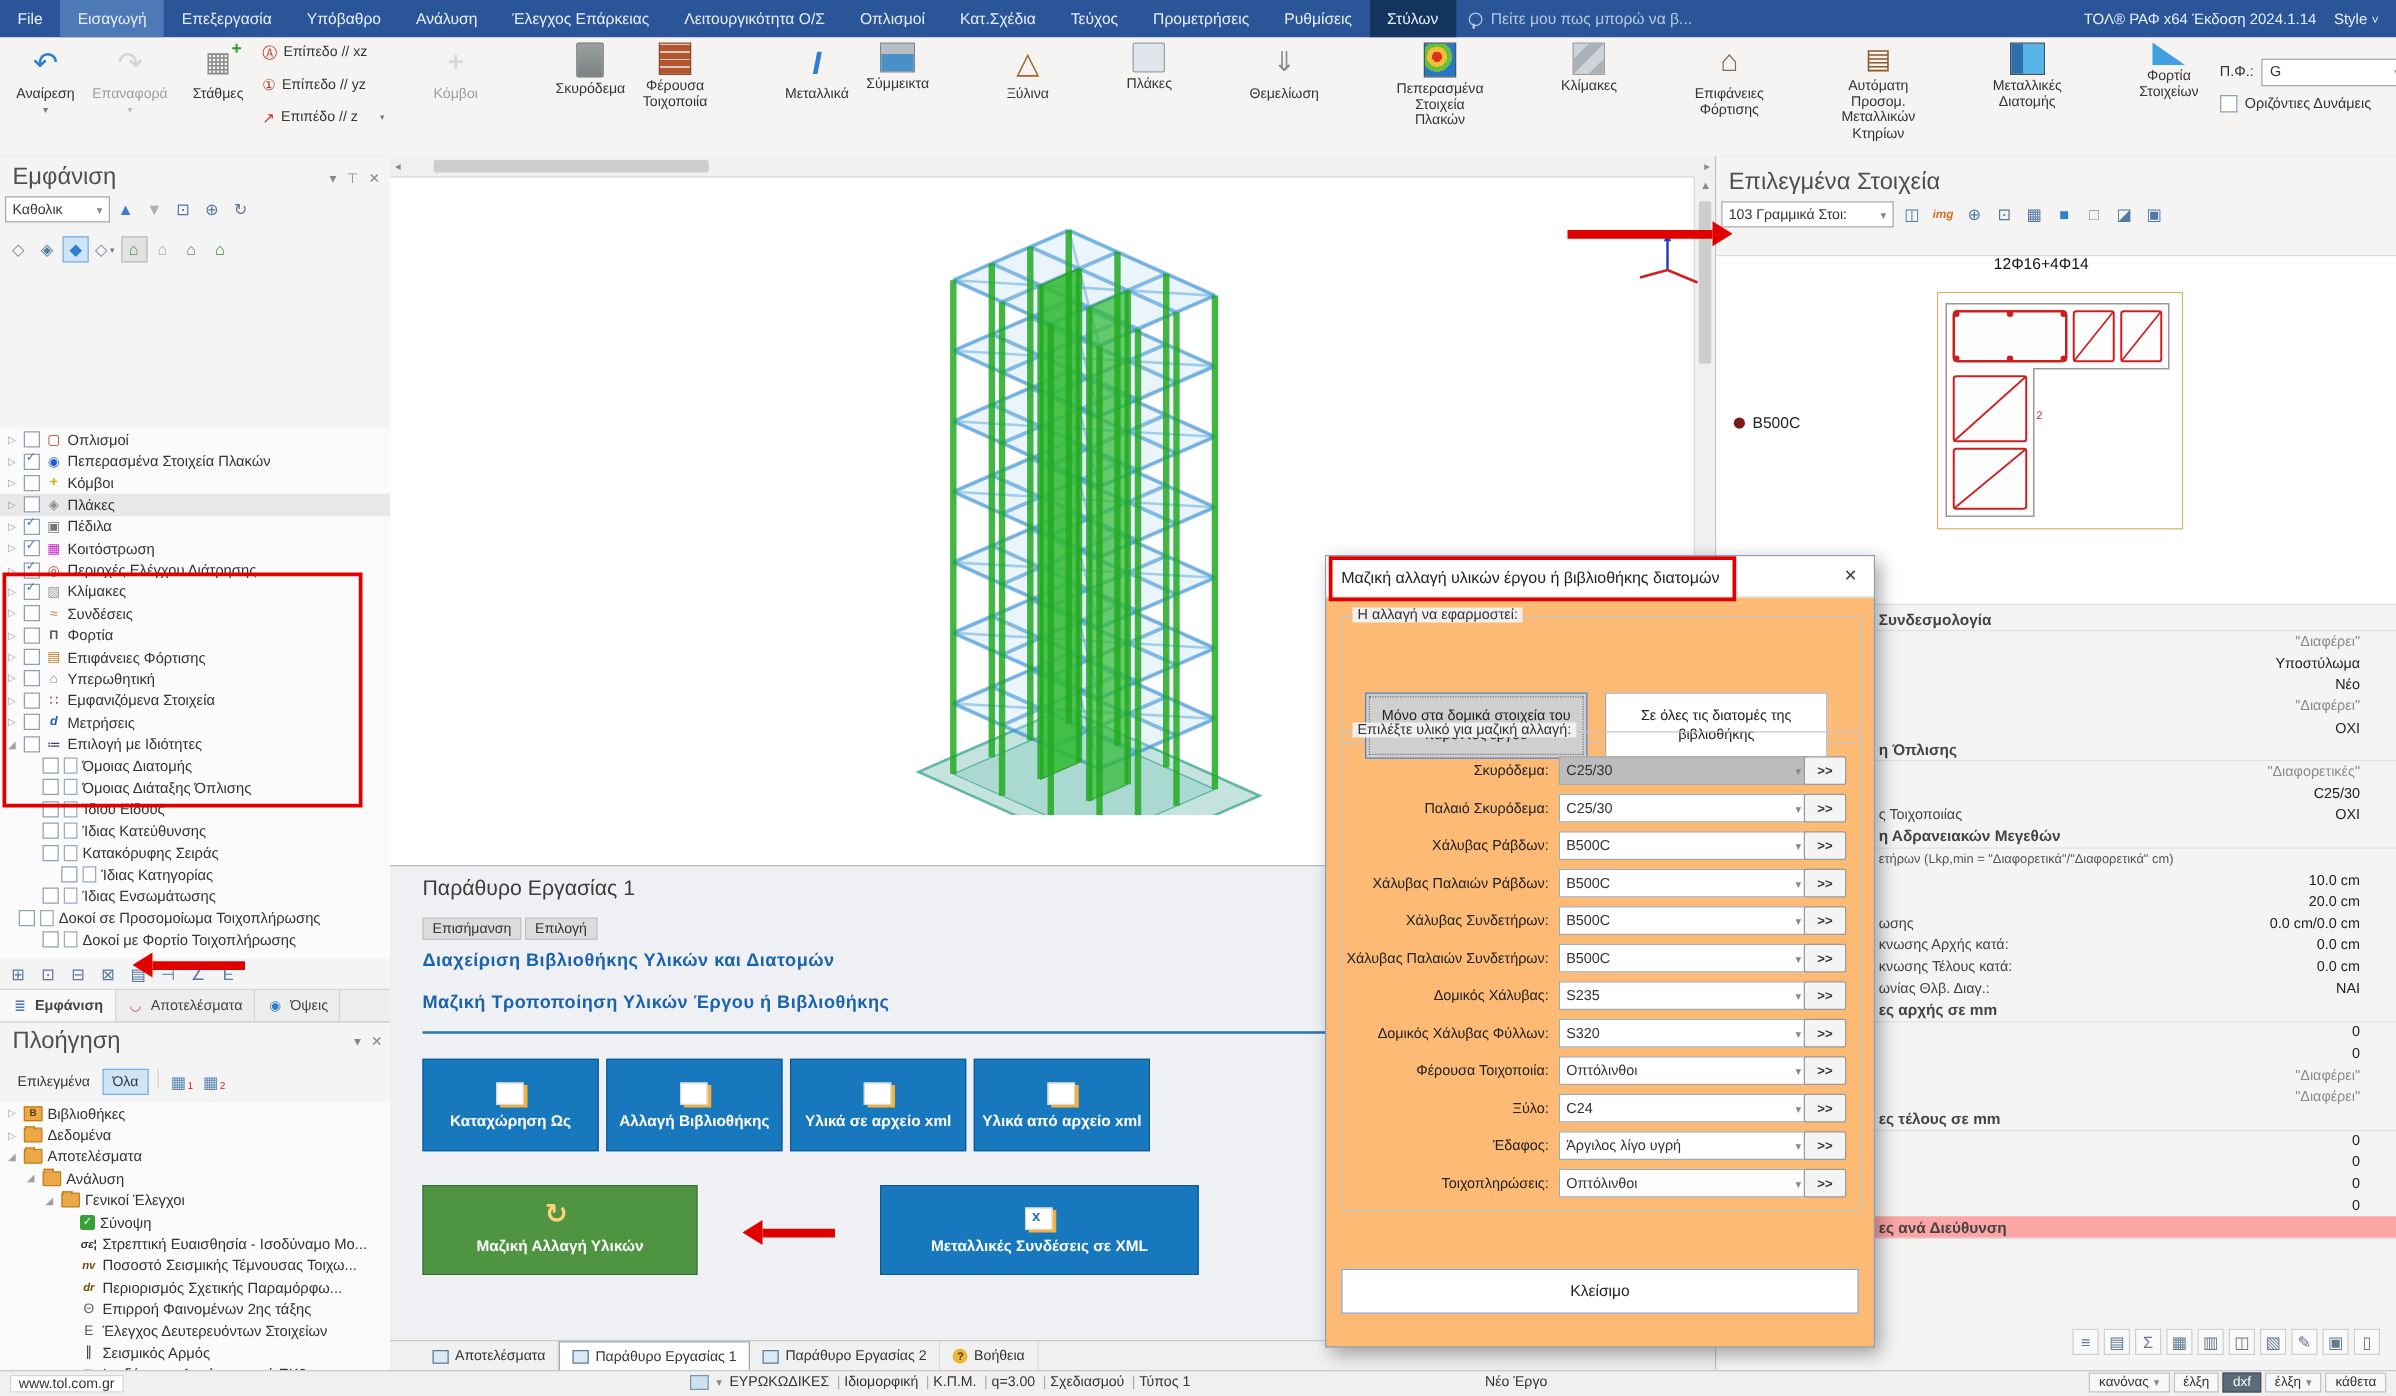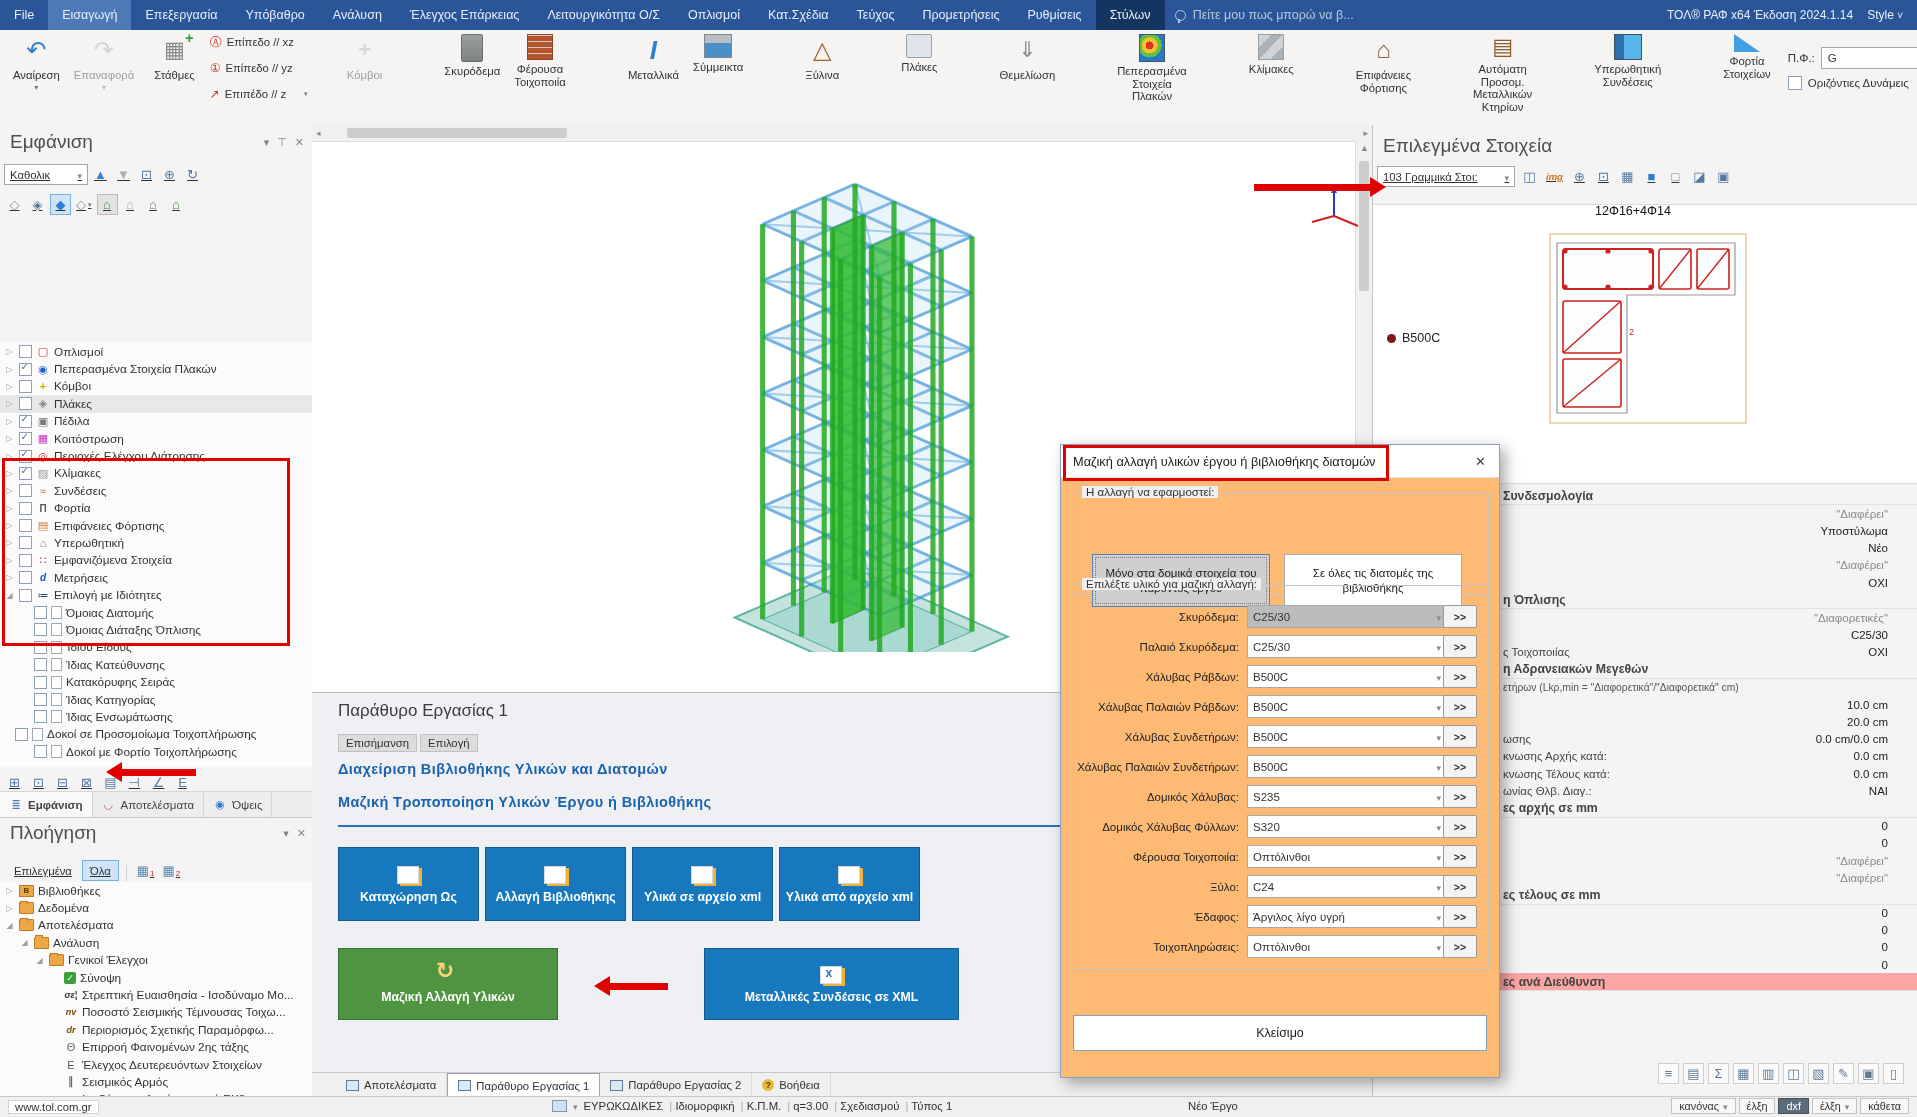--- a/index.html
+++ b/index.html
@@ -53,21 +53,21 @@
   .pf-combo{width:104px;height:20px;border:1px solid #a0a8b0;background:#fff;display:flex;align-items:center;padding:0 6px;justify-content:space-between;}
   .caret-down::after{content:"▾";color:#888;font-size:9px;}
   .checkbox{width:12px;height:12px;border:1px solid #8ea0b5;background:#fff;display:inline-block;}
   .group-label{position:absolute;top:107px;font-size:10.5px;color:#7a7a7a;text-align:center;}
 
   
   .panel-title{font-size:19px;color:#4f4f4f;}
   .phead{display:flex;align-items:center;justify-content:space-between;padding:6px 8px 2px 10px;}
   .phead .pbtns{display:flex;gap:8px;color:#888;font-size:11px;}
   .left-panel{position:absolute;left:0;top:125px;width:312px;height:971px;background:#f4f4f4;border-right:1px solid #c5c5c5;}
-  .toolbar{display:flex;align-items:flex-end;gap:2px;padding:2px 4px;text-decoration:underline;}
+  .toolbar{display:flex;align-items:flex-start;gap:2px;padding:2px 4px;}
   .tib{height:21px;min-width:21px;border:1px solid transparent;background:none;display:inline-flex;align-items:center;justify-content:center;font-size:13px;color:#55789e;padding:0 2px;position:relative;}
   .tib .sub{color:#d02020;font-size:8px;margin-left:1px;margin-top:6px;}
   .tib .crt{display:none;}
   .tib .crt.on{display:inline;font-size:7px;color:#777;margin-left:2px;}
   .tib.active{background:#cfe4f7;border-color:#7ab0e0;}
   .tib.activeish{background:#e2e2e2;border-color:#bbb;}
   .i-up{color:#3a7bd5;} .i-down{color:#b0b0b0;}
   .i-wire-cube,.i-style-cube{color:#7a8aa0;} .i-hidden-cube{color:#5a7a9a;} .i-solid-cube{color:#2f7fd0;}
   .i-frame-house-green{color:#3a9a3a;} .i-frame-house{color:#aaa;} .i-solid-house{color:#777;} .i-green-house{color:#2a8a2a;}
   .combo{height:19px;border:1px solid #a0a8b0;background:#fff;display:inline-flex;align-items:center;justify-content:space-between;padding:0 5px;font-size:11.3px;gap:6px;}
@@ -447,21 +447,21 @@
             <div class="ricon">
               <span></span>
             </div>
             <div class="rlabel"></div>
           </div>
 
           <div class="rbtn">
             <div class="ricon i-steel-connections">
               <span></span>
             </div>
-            <div class="rlabel">Υπερωθητική Συνδέσεις</div>
+            <div class="rlabel">Μεταλλικές Διατομής</div>
           </div>
 
           <div class="rbtn sep">
             <div class="ricon">
               <span></span>
             </div>
             <div class="rlabel"></div>
           </div>
 
           <div class="rbtn">
@@ -729,21 +729,21 @@
 
         <div class="trow" style="padding-left: 19px;">
           <span class="texp"></span>
           <span class="cb"></span>
           <span class="ticon i-page">
             <span></span>
           </span>
           <span>Κατακόρυφης Σειράς</span>
         </div>
 
-        <div class="trow" style="padding-left: 19px;">
+        <div class="trow" style="padding-left: 34px;">
           <span class="texp"></span>
           <span class="cb"></span>
           <span class="ticon i-page">
             <span></span>
           </span>
           <span>Ίδιας Κατηγορίας</span>
         </div>
 
         <div class="trow" style="padding-left: 19px;">
           <span class="texp"></span>

